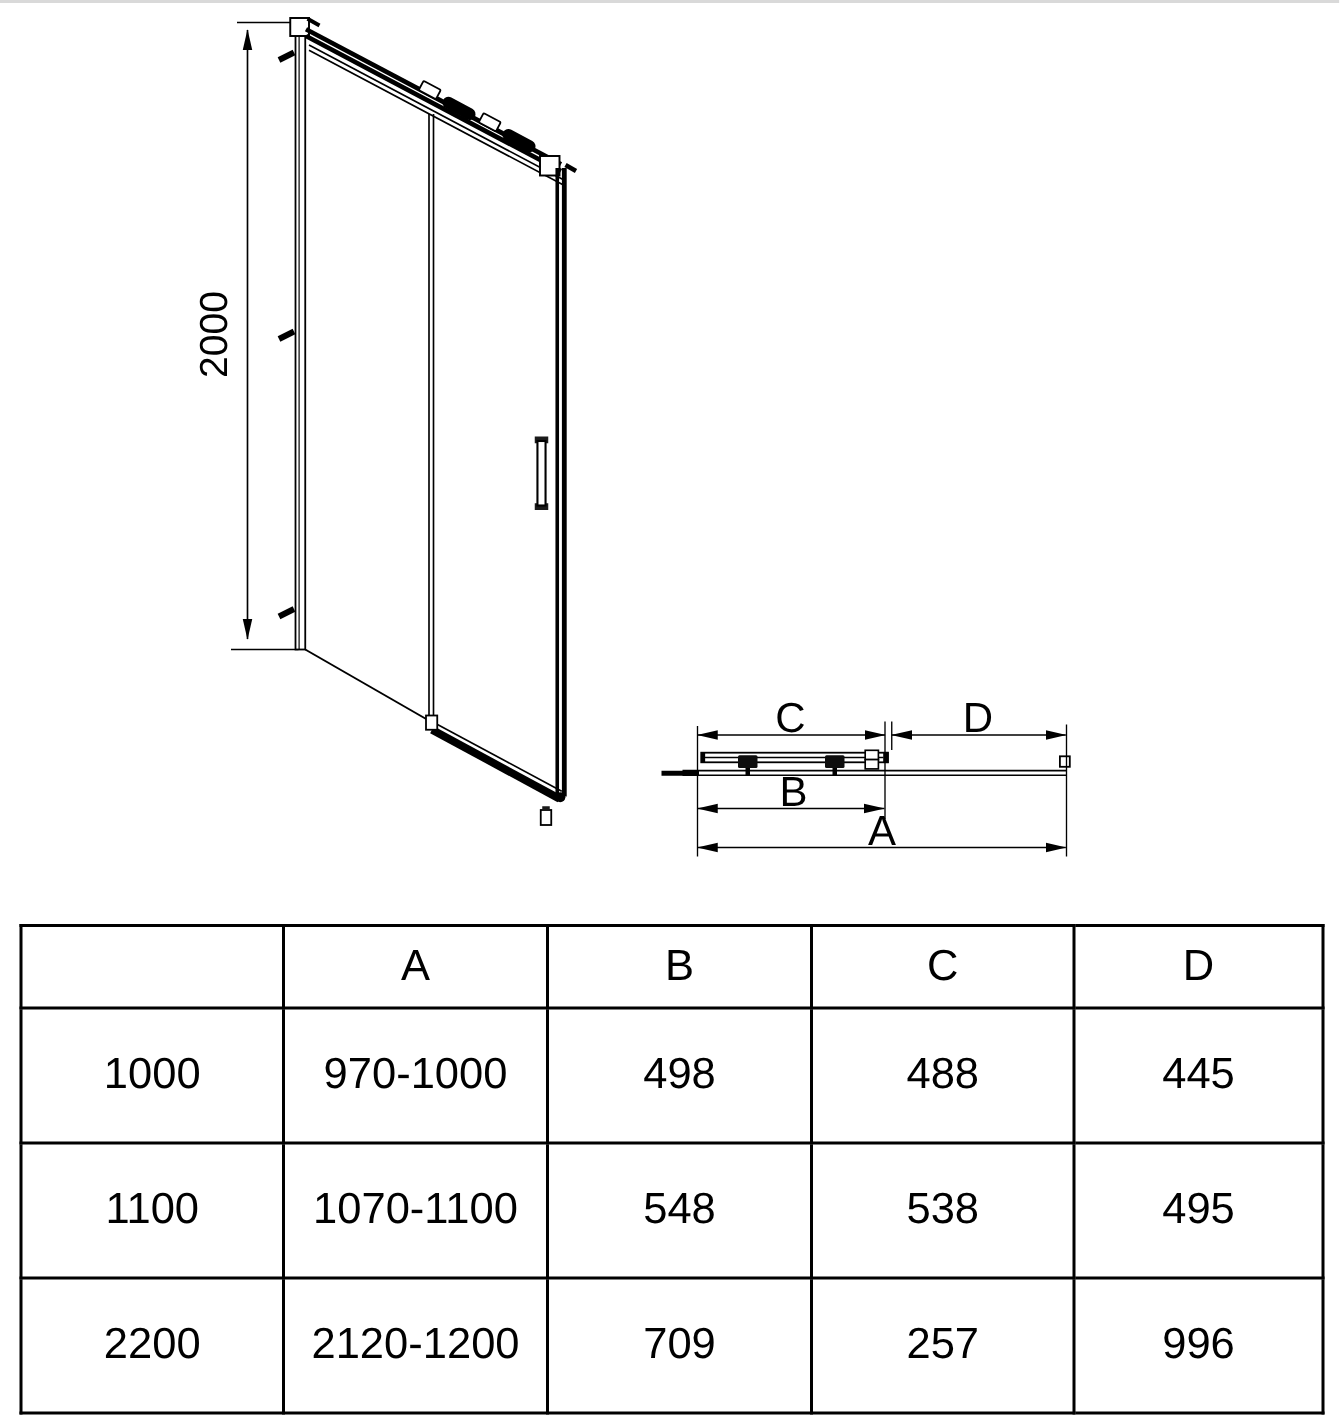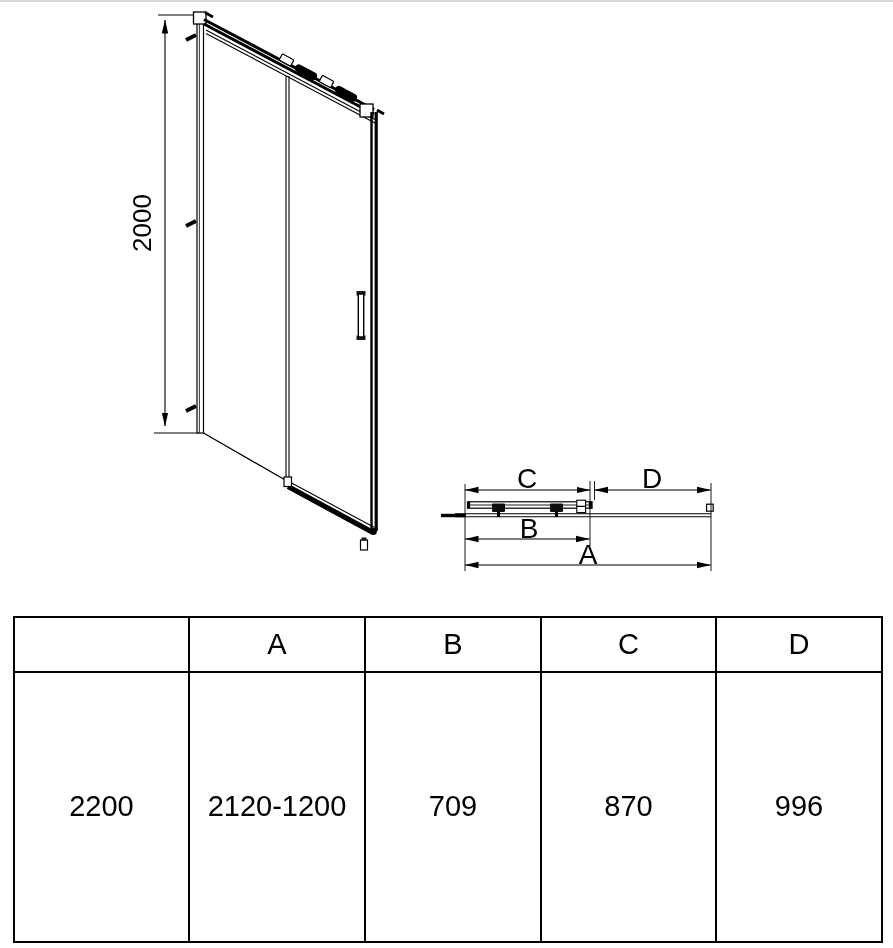--- a/index.html
+++ b/index.html
@@ -136,21 +136,35 @@
       <tr>
         <th></th>
         <th>A</th>
         <th>B</th>
         <th>C</th>
         <th>D</th>
       </tr>
     </thead>
     <tbody>
       <tr>
+        <td>1000</td>
+        <td>970-1000</td>
+        <td>498</td>
+        <td>488</td>
+        <td>445</td>
+      </tr>
+      <tr>
+        <td>1100</td>
+        <td>1070-1100</td>
+        <td>548</td>
+        <td>538</td>
+        <td>495</td>
+      </tr>
+      <tr>
         <td>2200</td>
         <td>2120-1200</td>
         <td>709</td>
-        <td>870</td>
+        <td>257</td>
         <td>996</td>
       </tr>
     </tbody>
   </table>
 </div>
 
 </body></html>

